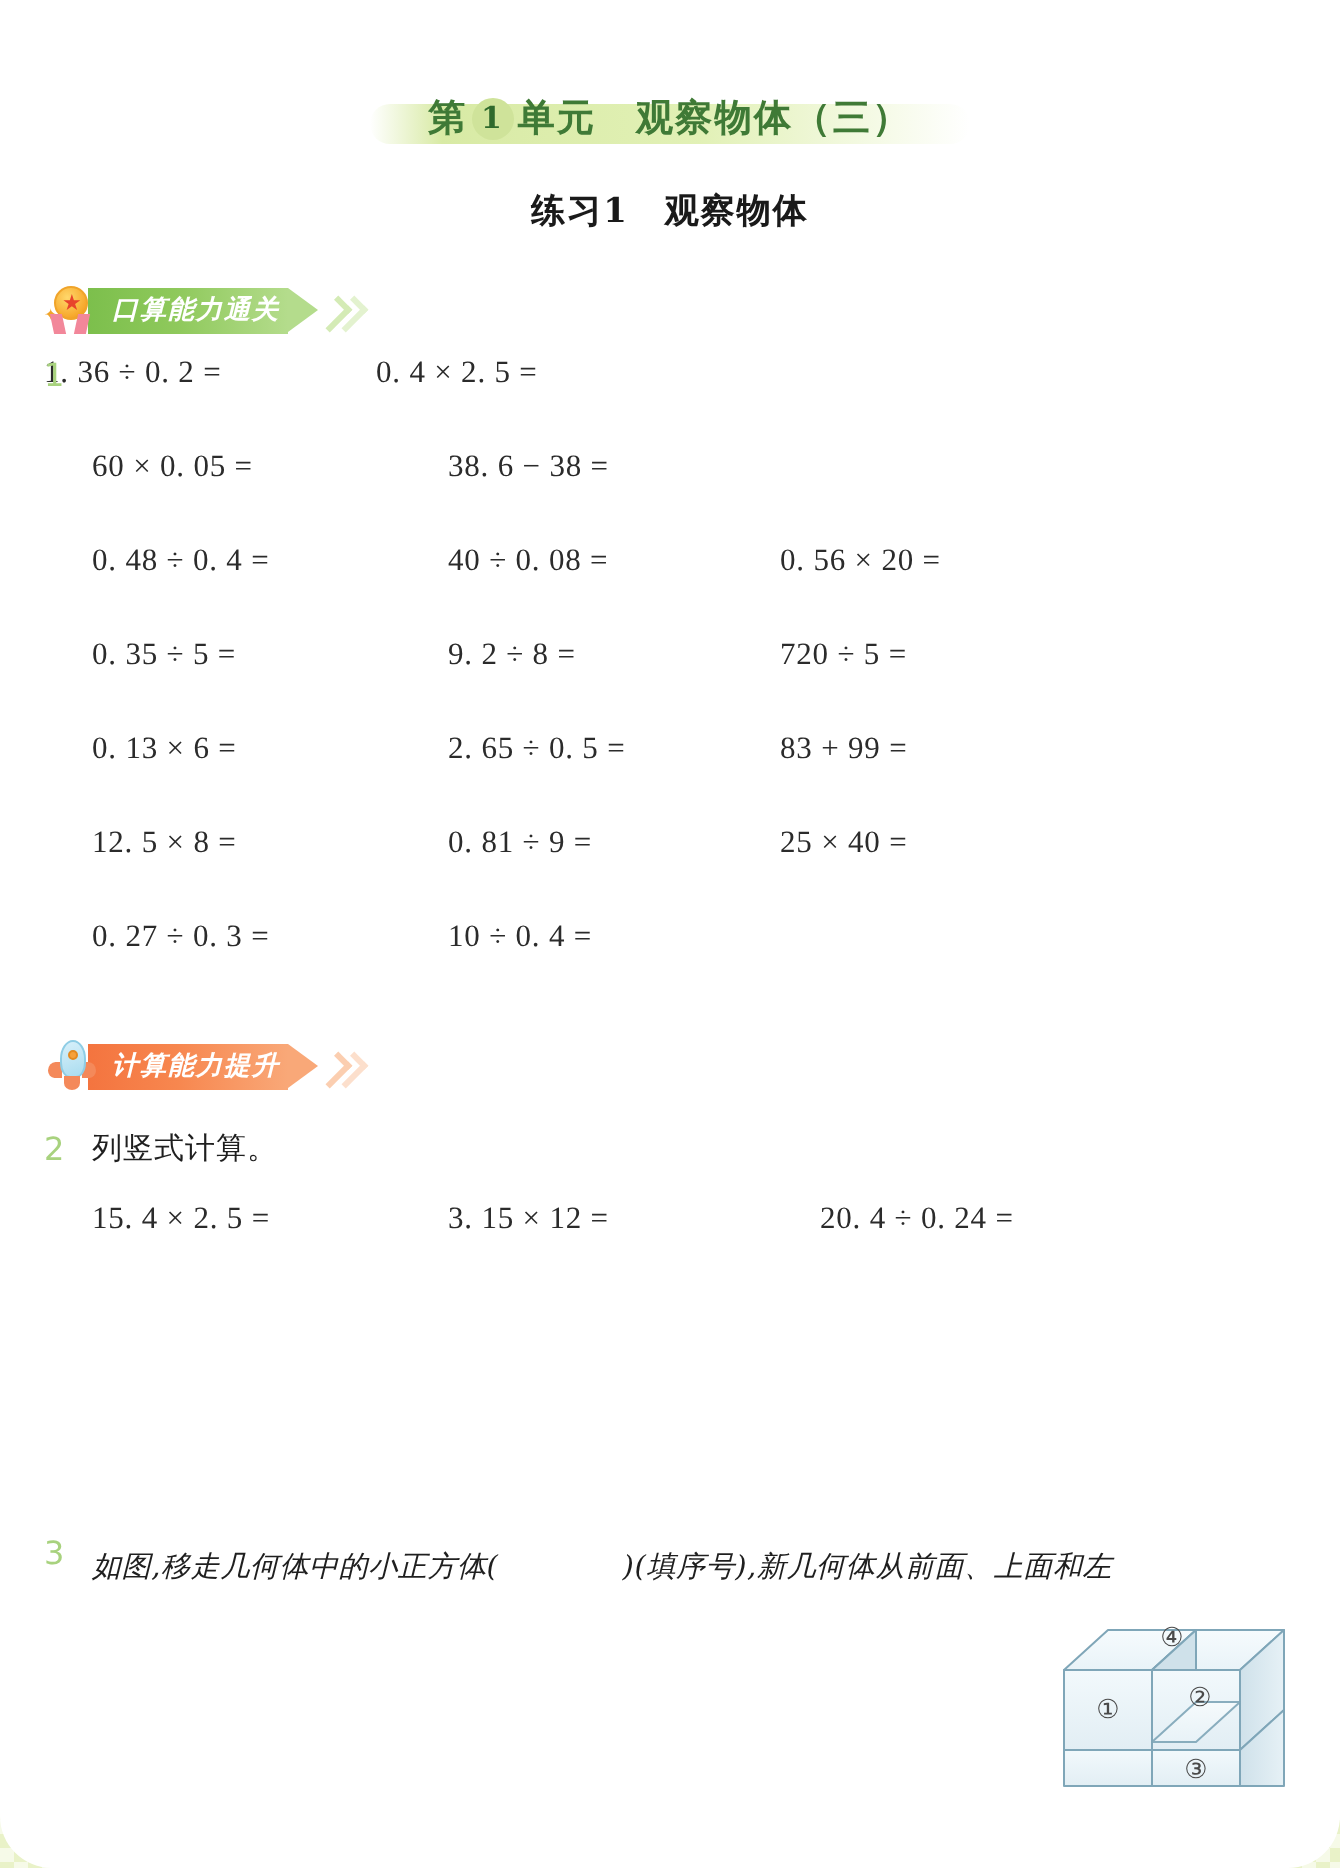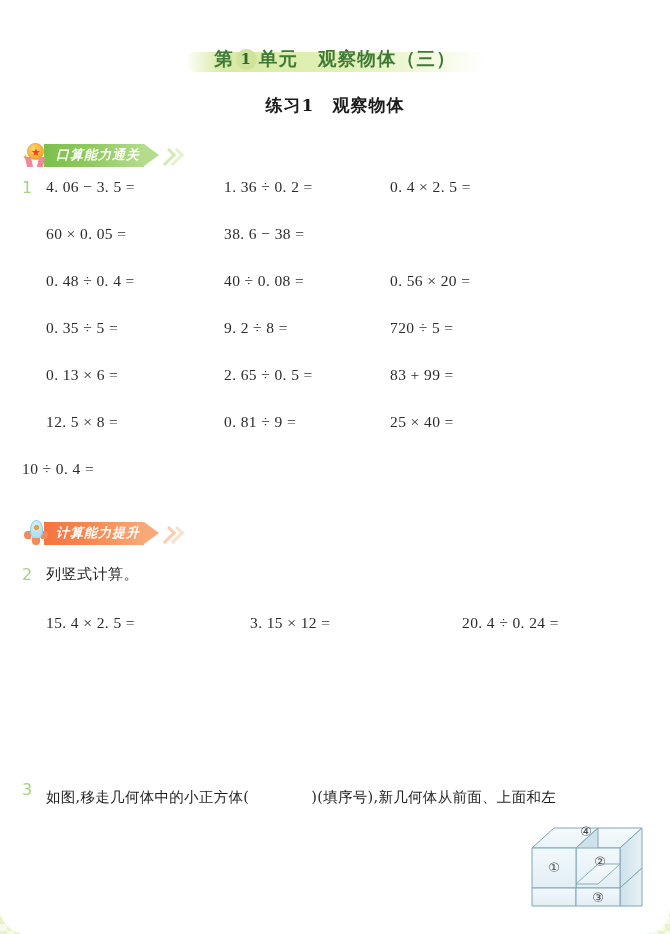--- a/index.html
+++ b/index.html
@@ -162,27 +162,27 @@
   .pcell.c2{width:166px;}
   .pcell.c3{width:200px;}
 
   
   #sec2{margin-left:22px;margin-top:20px;position:relative;}
   .qline{
     font-family:"DejaVu Serif",serif;
     font-size:15px;color:#1f1f1f;letter-spacing:.5px;
     padding-left:24px;white-space:pre;
   }
-  #vert-row{display:flex;margin-top:30px;padding-left:24px;gap:26px;}
+  #vert-row{display:flex;margin-top:17px;padding-left:24px;}
   #vert-row .pcell.c1{width:178px;padding-left:0;}
   #vert-row .pcell.c2{width:186px;}
 
   
   #sec3{margin-left:22px;margin-top:148px;position:relative;}
-  #q3-body{padding-left:24px;width:610px;}
+  #q3-body{padding-left:24px;width:610px;font-style:italic;}
   .q3-line{
     font-family:"DejaVu Serif",serif;
     font-size:14.5px;color:#1f1f1f;letter-spacing:.3px;
     line-height:34px;white-space:pre;
   }
   .blank-gap{display:inline-block;width:62px;}
 
   
   #cube-fig{position:absolute;right:14px;top:34px;width:132px;height:96px;}
 </style>
@@ -213,21 +213,20 @@
       <span class="banner-label">口算能力通关</span>
       <span class="chev c1"></span>
       <span class="chev c2"></span>
     </div>
   </div>
 
   <div id="oral-grid">
     <span class="qnum">1</span>
 
     <div class="prow">
-      <span class="pcell c1">4. 06 − 3. 5 =</span>
       <span class="pcell c2">1. 36 ÷ 0. 2 =</span>
       <span class="pcell c3">0. 4 × 2. 5 =</span>
     </div>
     <div class="prow">
       <span class="pcell c1">60 × 0. 05 =</span>
       <span class="pcell c2">38. 6 − 38 =</span>
     </div>
     <div class="prow">
       <span class="pcell c1">0. 48 ÷ 0. 4 =</span>
       <span class="pcell c2">40 ÷ 0. 08 =</span>
@@ -242,20 +241,21 @@
       <span class="pcell c1">0. 13 × 6 =</span>
       <span class="pcell c2">2. 65 ÷ 0. 5 =</span>
       <span class="pcell c3">83 + 99 =</span>
     </div>
     <div class="prow">
       <span class="pcell c1">12. 5 × 8 =</span>
       <span class="pcell c2">0. 81 ÷ 9 =</span>
       <span class="pcell c3">25 × 40 =</span>
     </div>
     <div class="prow">
+      <span class="pcell c1">0. 27 ÷ 0. 3 =</span>
       <span class="pcell c2">10 ÷ 0. 4 =</span>
     </div>
   </div>
 
   <div class="banner banner-orange" style="margin-top:14px;">
     <div class="banner-icon rocket">
       <span class="fin l"></span>
       <span class="fin r"></span>
       <span class="body"></span>
       <span class="win"></span>

